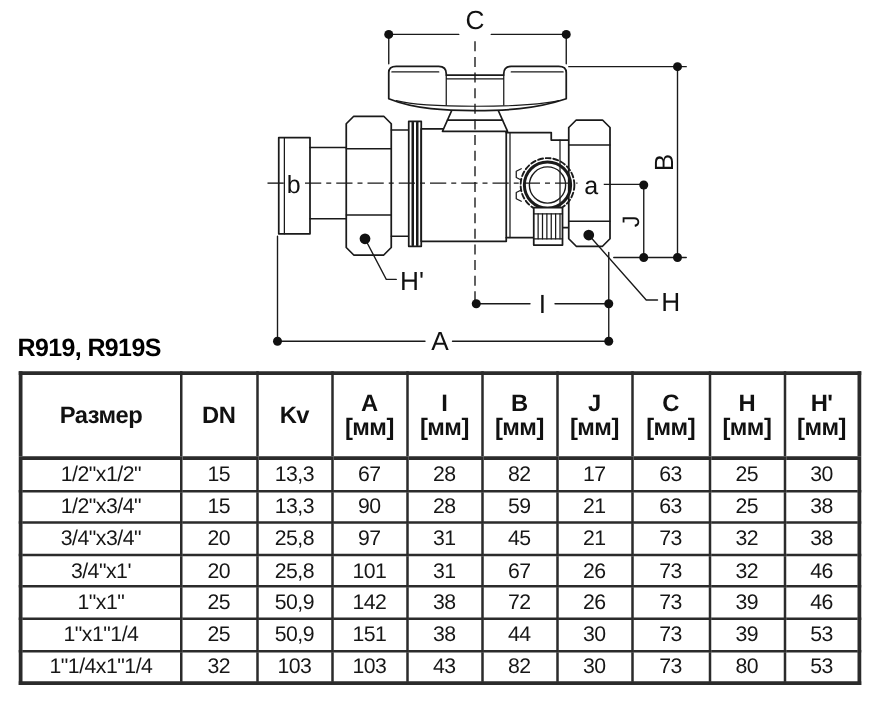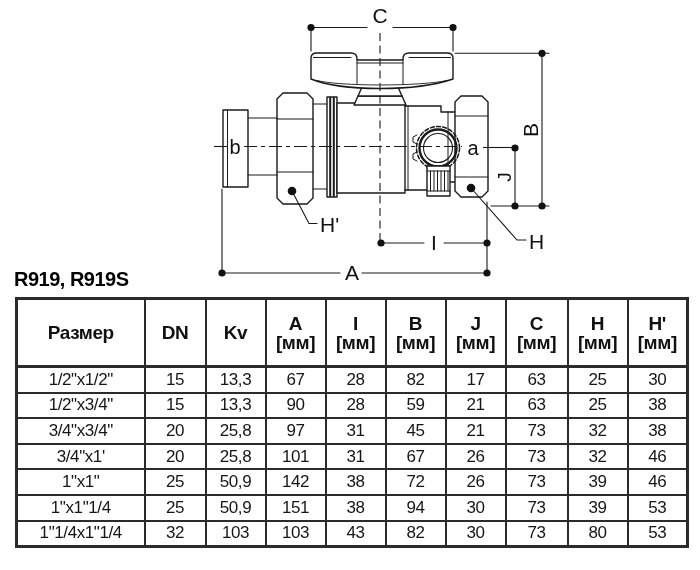--- a/index.html
+++ b/index.html
@@ -275,21 +275,21 @@
           <td>73</td>
           <td>39</td>
           <td>46</td>
         </tr>
         <tr>
           <td>1"x1"1/4</td>
           <td>25</td>
           <td>50,9</td>
           <td>151</td>
           <td>38</td>
-          <td>94</td>
+          <td>44</td>
           <td>30</td>
           <td>73</td>
           <td>39</td>
           <td>53</td>
         </tr>
         <tr>
           <td>1"1/4x1"1/4</td>
           <td>32</td>
           <td>103</td>
           <td>103</td>

